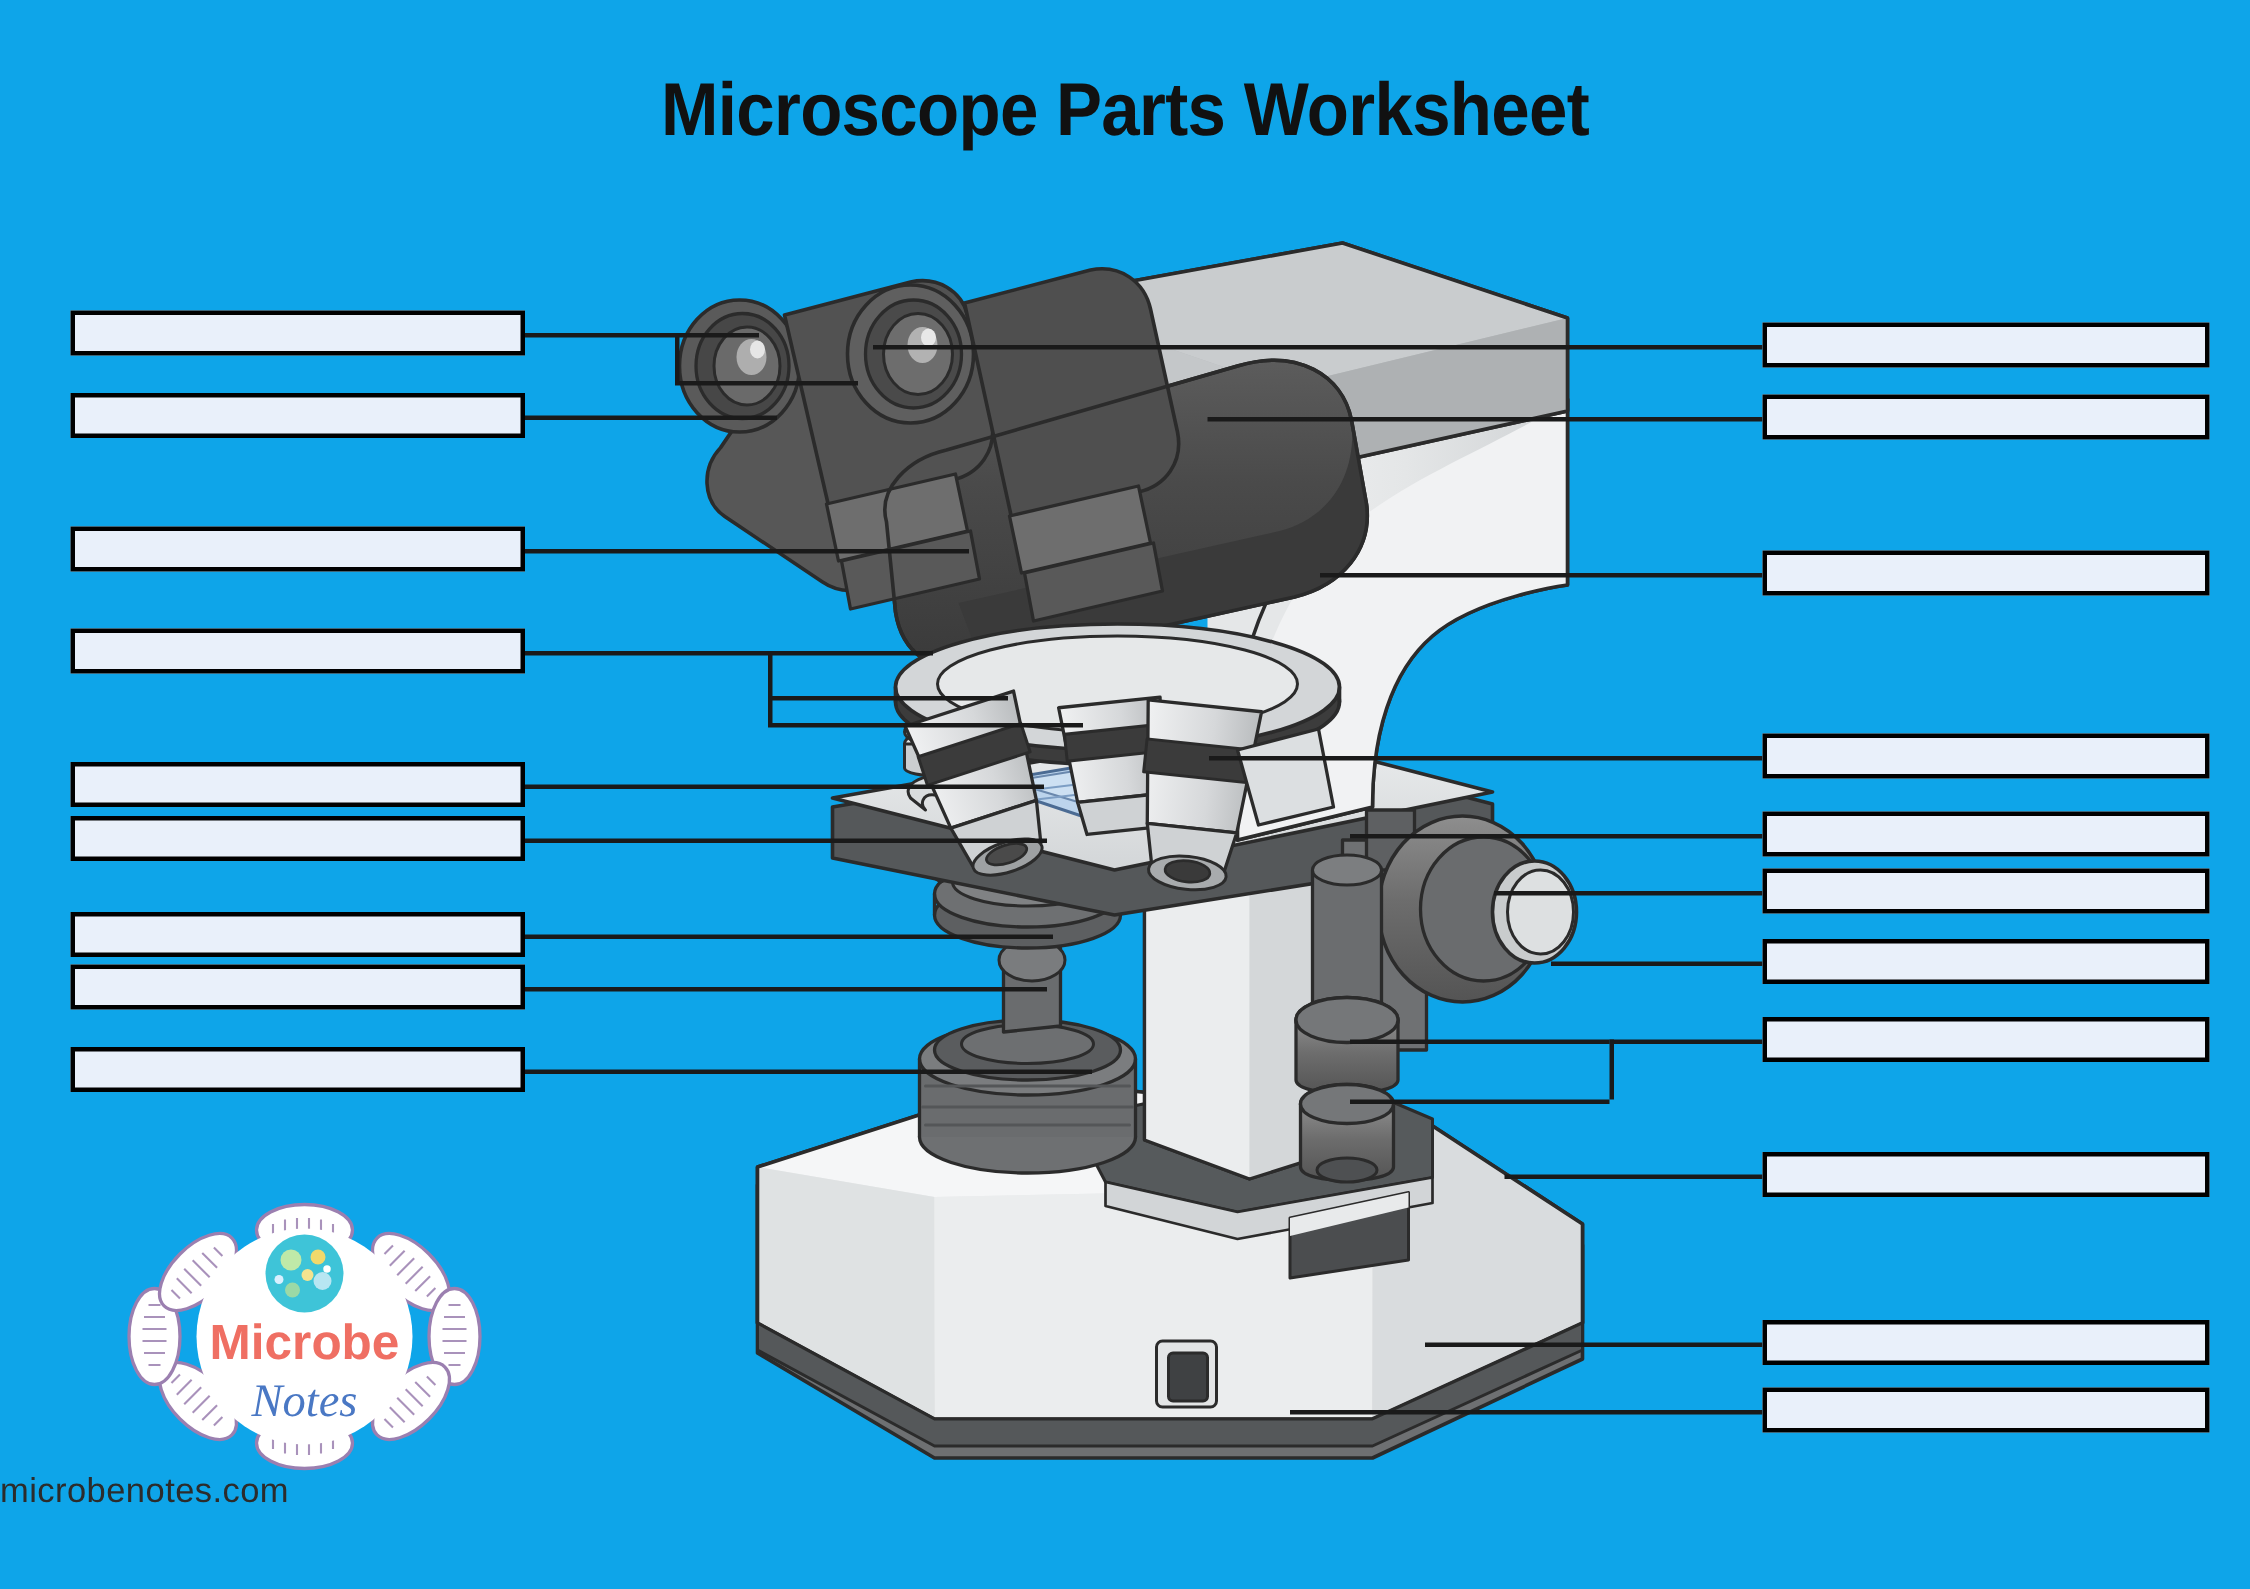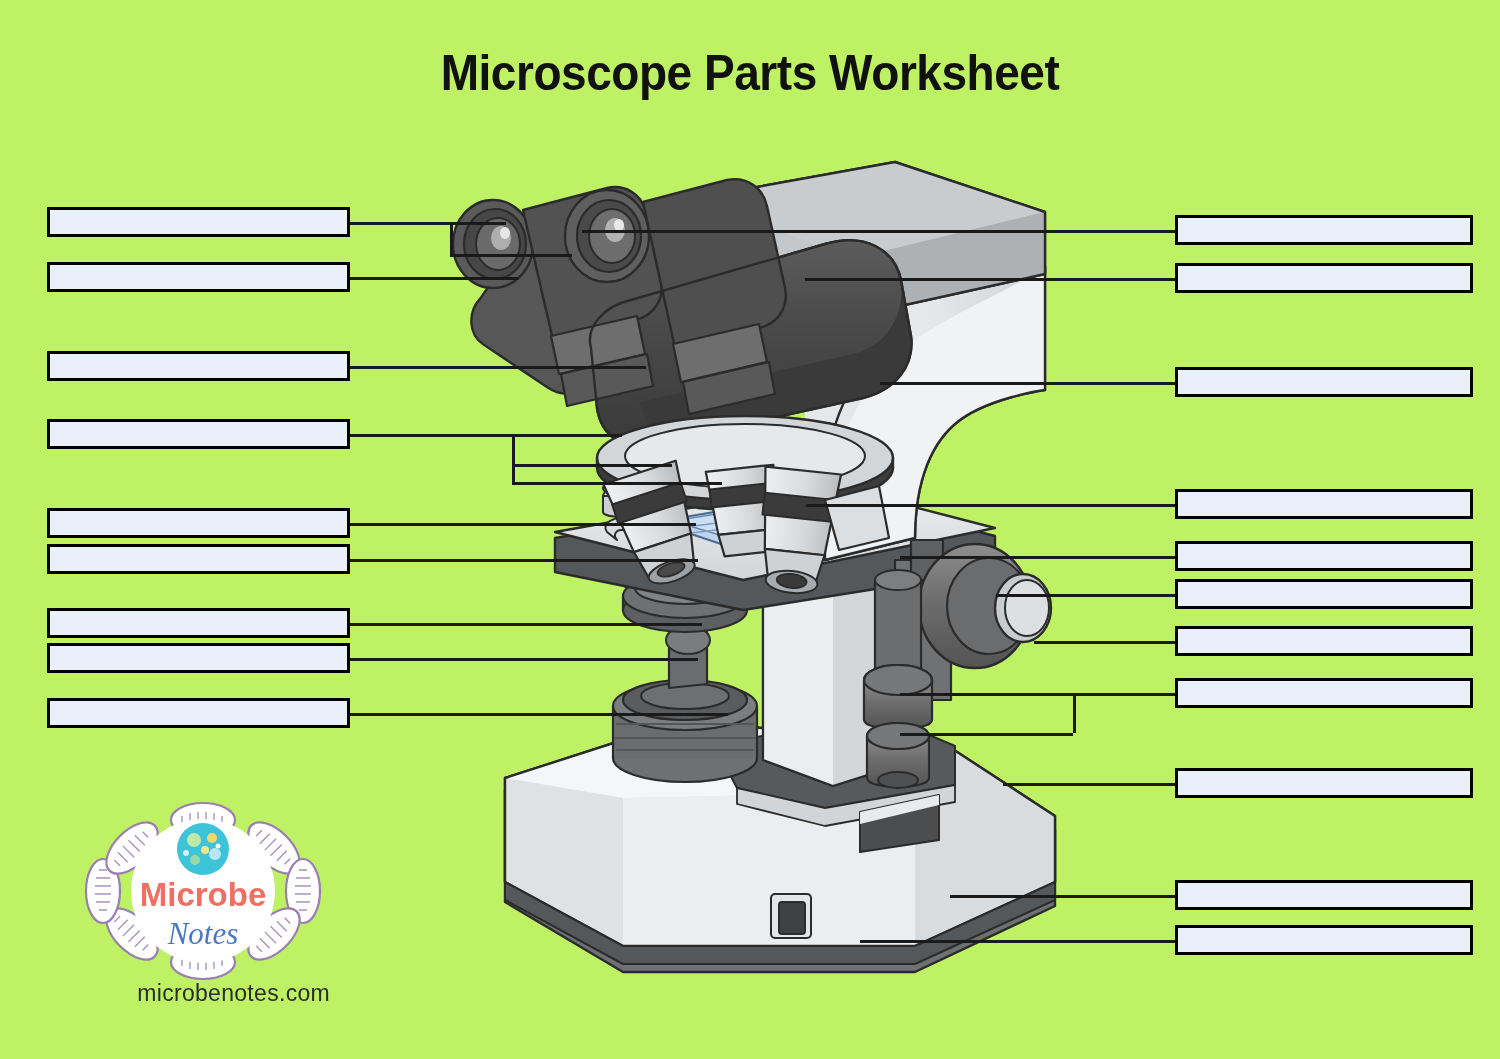--- a/index.html
+++ b/index.html
@@ -5,21 +5,21 @@
   * { box-sizing: border-box; margin: 0; padding: 0; }
   html, body {
     width: 1500px; height: 1059px;
     background: #ffffff;
     font-family: "Liberation Sans", sans-serif;
     overflow: hidden;
   }
   #page {
     position: relative;
     width: 1500px; height: 1059px;
-    background: #bef264;
+    background: #0ea5e9;
   }
   #worksheet-title {
     position: absolute;
     left: 0; right: 0;
     top: 44px;
     text-align: center;
     font-family: "Liberation Sans", sans-serif;
     font-size: 50px;
     font-weight: bold;
     letter-spacing: -0.5px;
@@ -59,21 +59,21 @@
   
   #logo-wrap {
     position: absolute;
     left: 78px; top: 796px;
     width: 250px;
   }
   #logo-url {
     position: absolute;
     left: 0; top: 980px;
     width: 330px;
-    text-align: right;
+    text-align: left;
     font-family: "Liberation Sans", sans-serif;
     font-size: 23px;
     color: #2c2c2c;
     letter-spacing: 0.3px;
   }
 </style>
 </head>
 <body>
 
 <div id="page">

